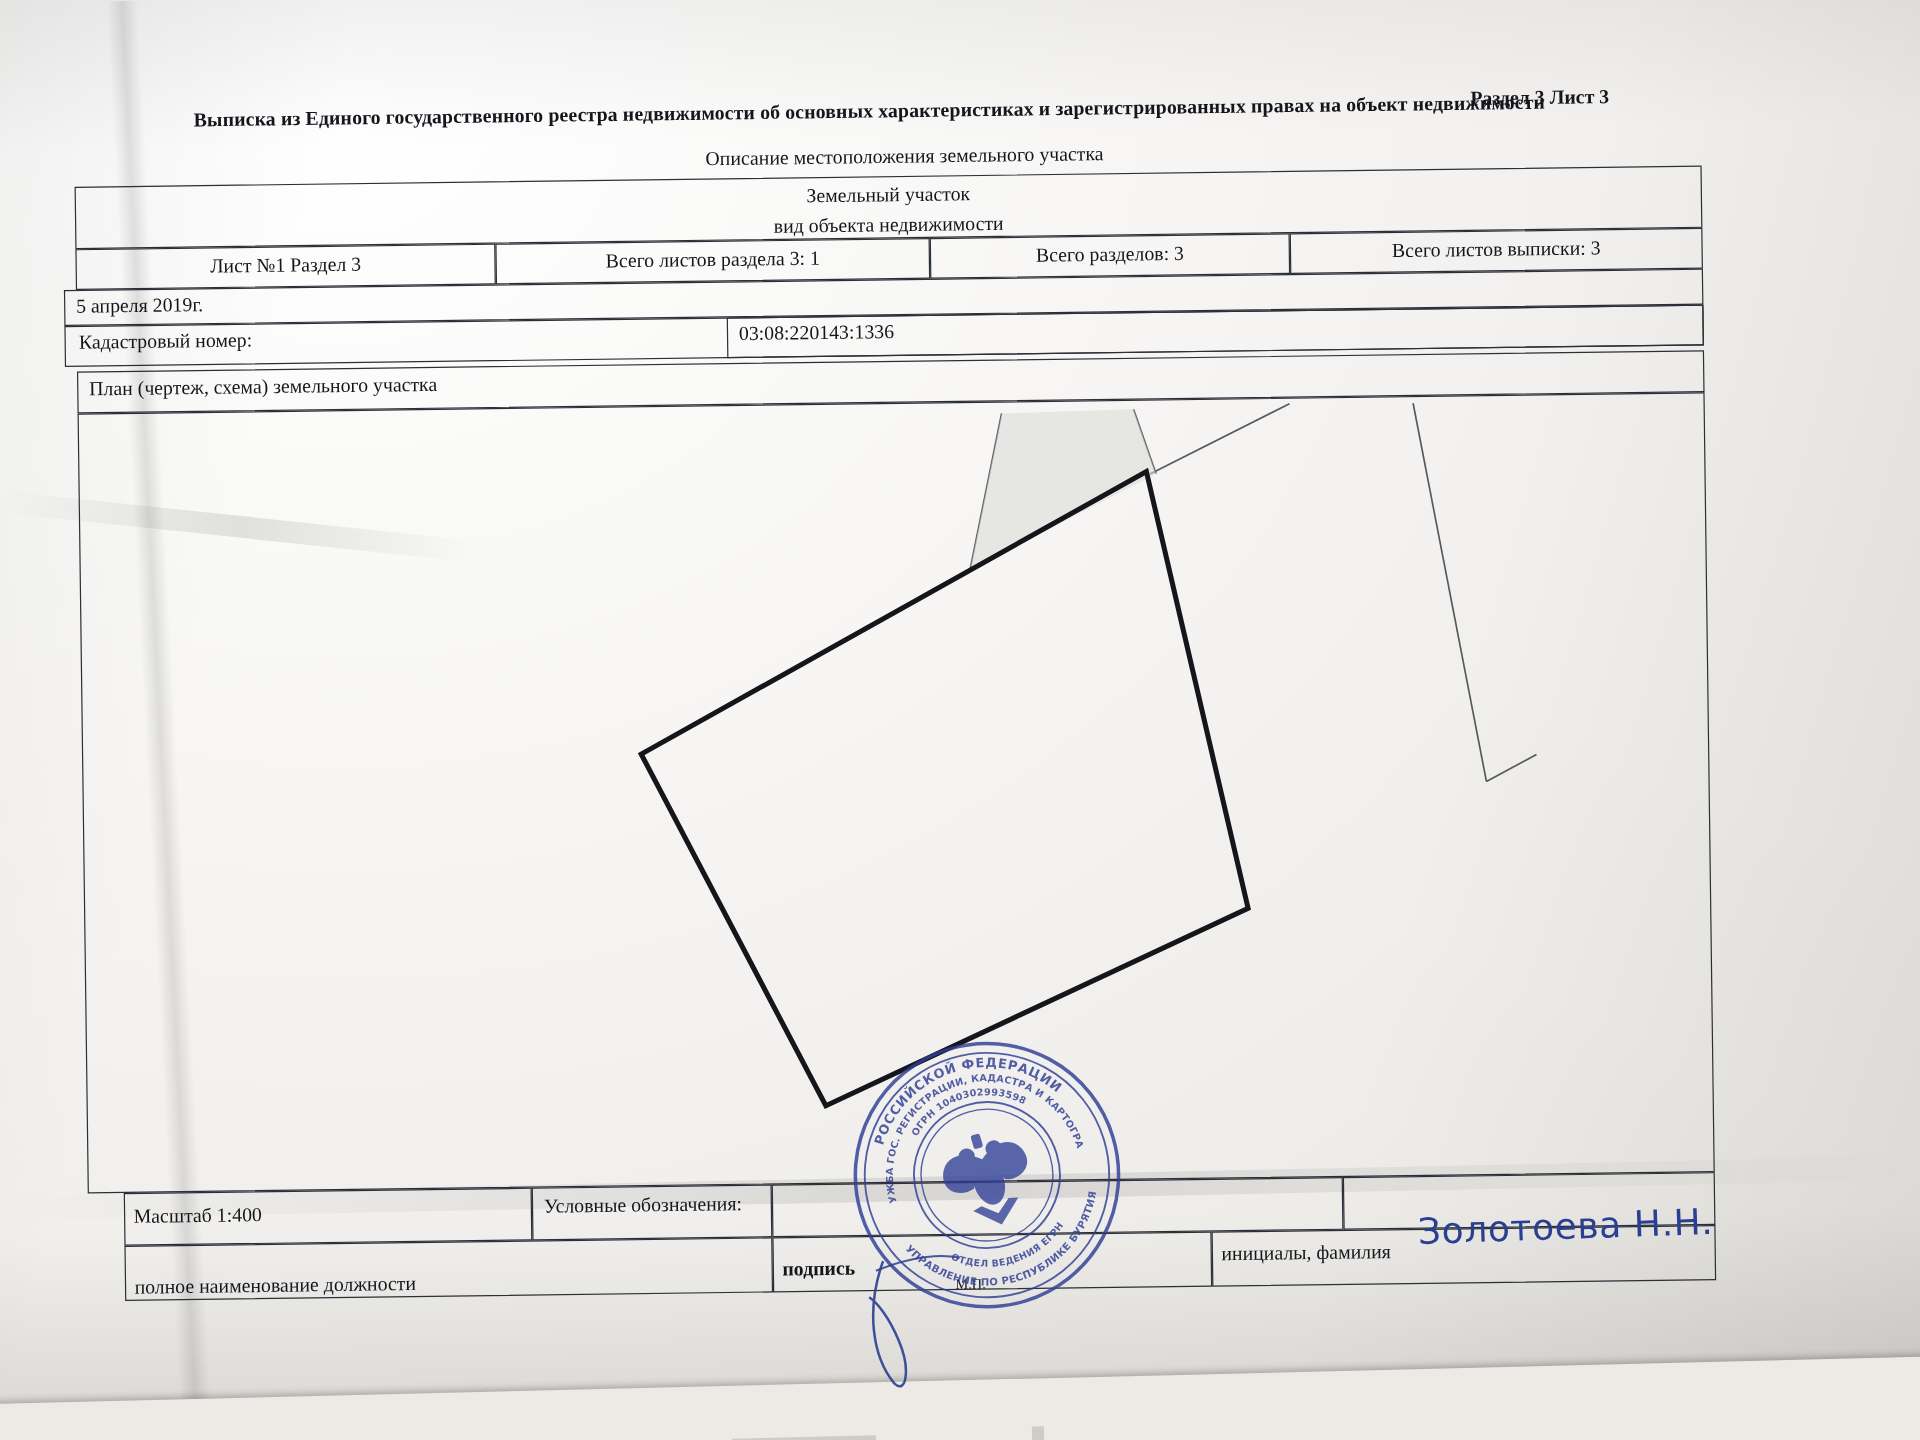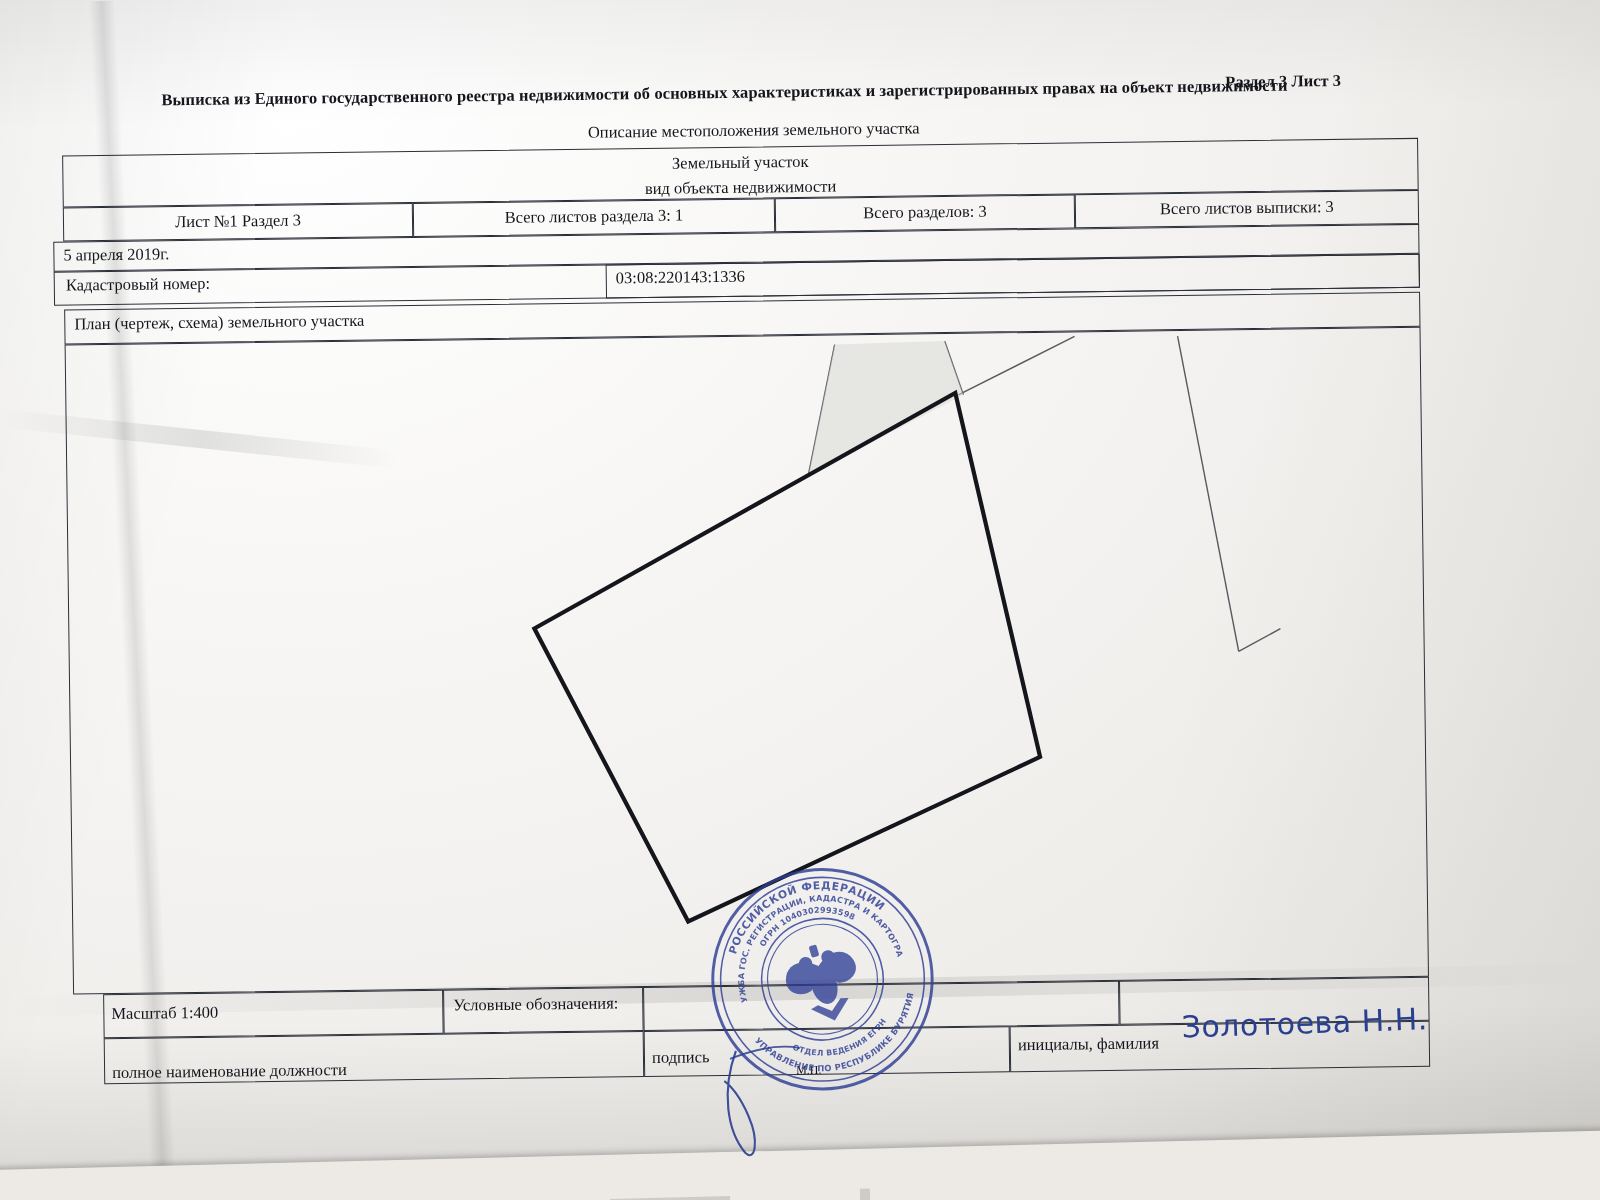--- a/index.html
+++ b/index.html
@@ -191,21 +191,21 @@
     <div class="cell" style="left:438px; top:985px; width:200px; height:44px;"></div>
     <div class="ctext" style="left:448px; top:991px;">Условные обозначения:</div>
 
     <div class="cell" style="left:638px; top:985px; width:476px; height:44px;"></div>
     <div class="cell" style="left:1114px; top:985px; width:310px; height:44px;"></div>
 
     <div class="cell" style="left:98px; top:1029px; width:540px; height:46px;"></div>
     <div class="ctext" style="left:106px; top:1054px;">полное наименование должности</div>
 
     <div class="cell" style="left:638px; top:1029px; width:366px; height:46px;"></div>
-    <div class="ctext" style="left:646px; top:1046px;">подпись</div>
+    <div class="ctext" style="left:646px; top:1046px;font-weight:bold;">подпись</div>
 
     <div class="cell" style="left:1004px; top:1029px; width:420px; height:46px;"></div>
     <div class="ctext" style="left:1012px; top:1038px;">инициалы, фамилия</div>
 
     <div class="ctext" style="left:790px; top:1063px; font-size:12px;">М.П.</div>
 
     <div class="signature">Золотоева Н.Н.</div>
 
     <svg class="sig-stroke" width="260" height="150" style="left:690px; top:1020px;">
       <path d="M 40 30 C 25 70, 30 110, 48 132 C 58 142, 62 120, 52 96 C 44 76, 34 64, 28 60" fill="none" stroke="#2a3f8f" stroke-width="2.1" opacity="0.9"></path>

